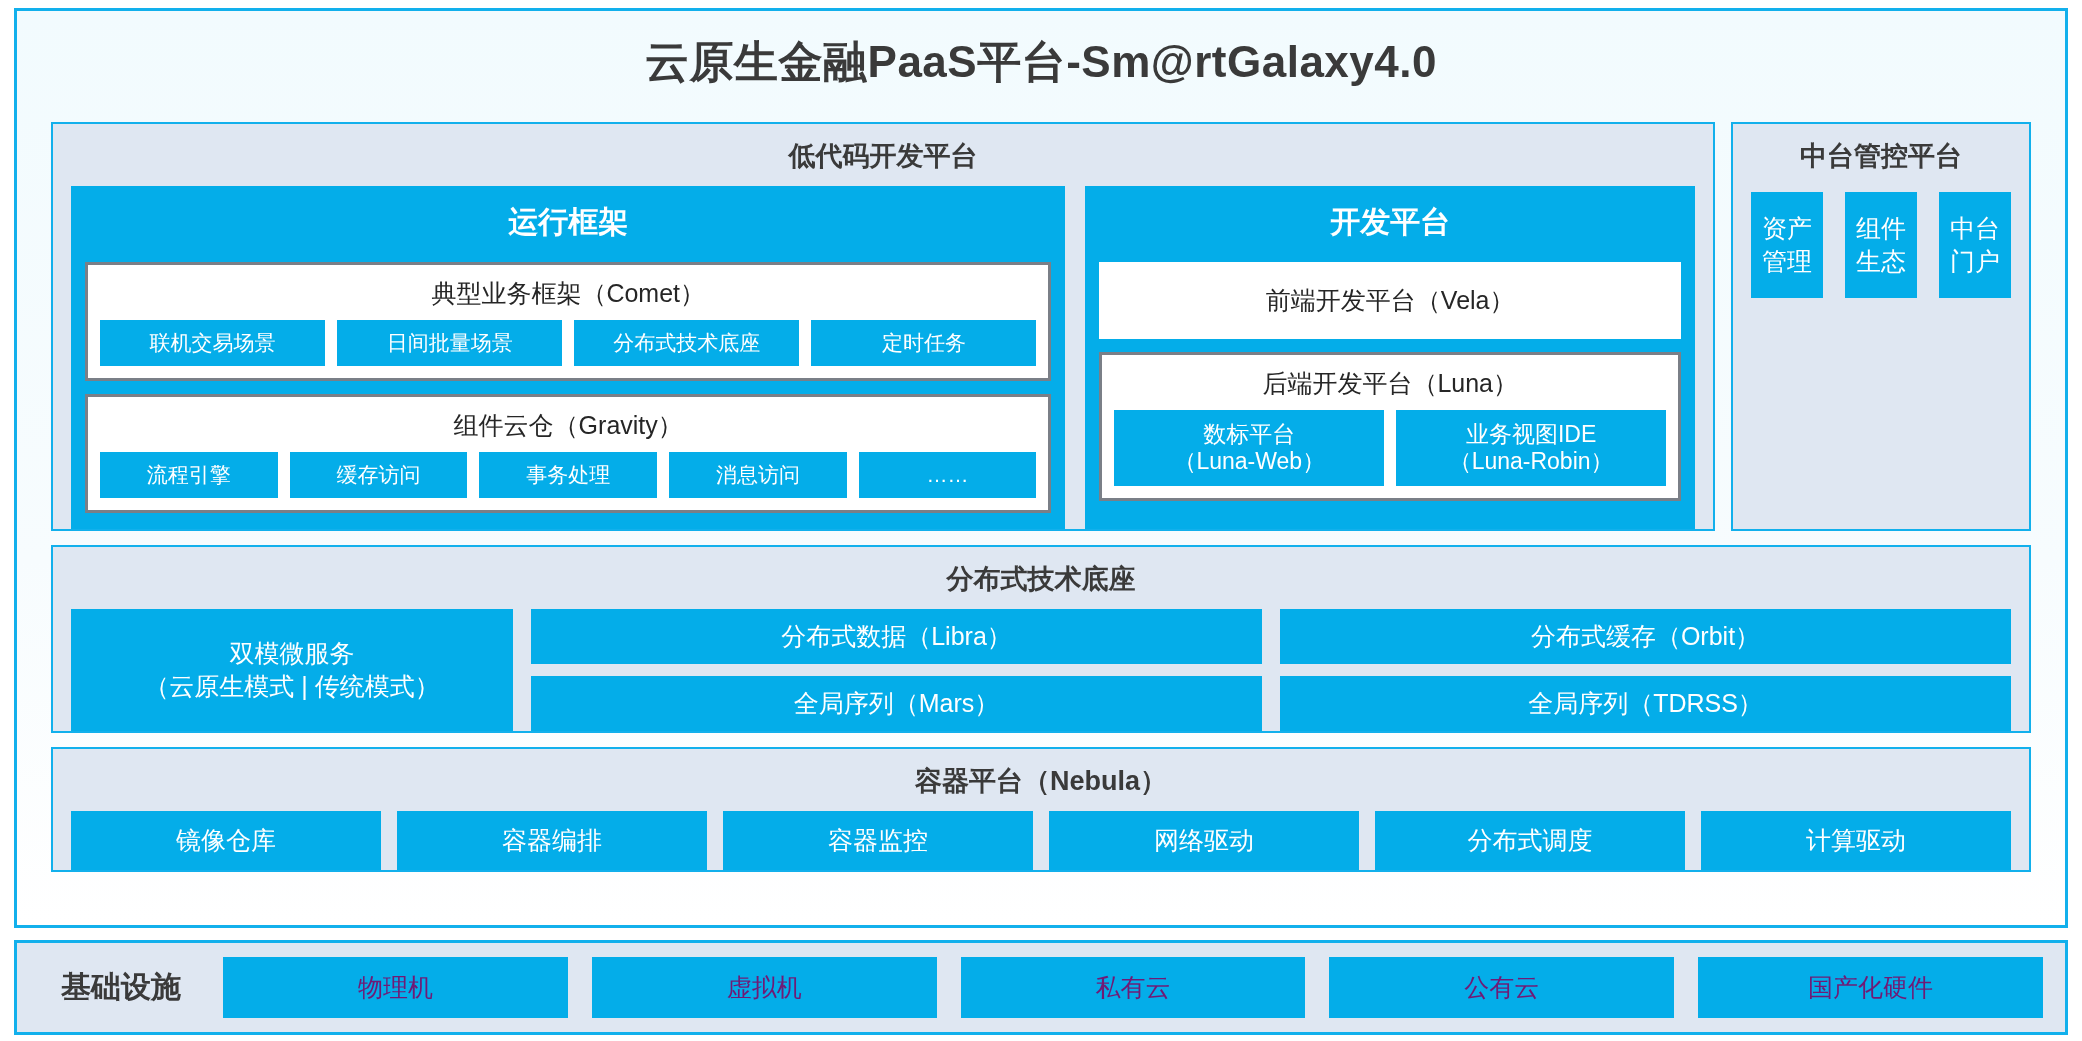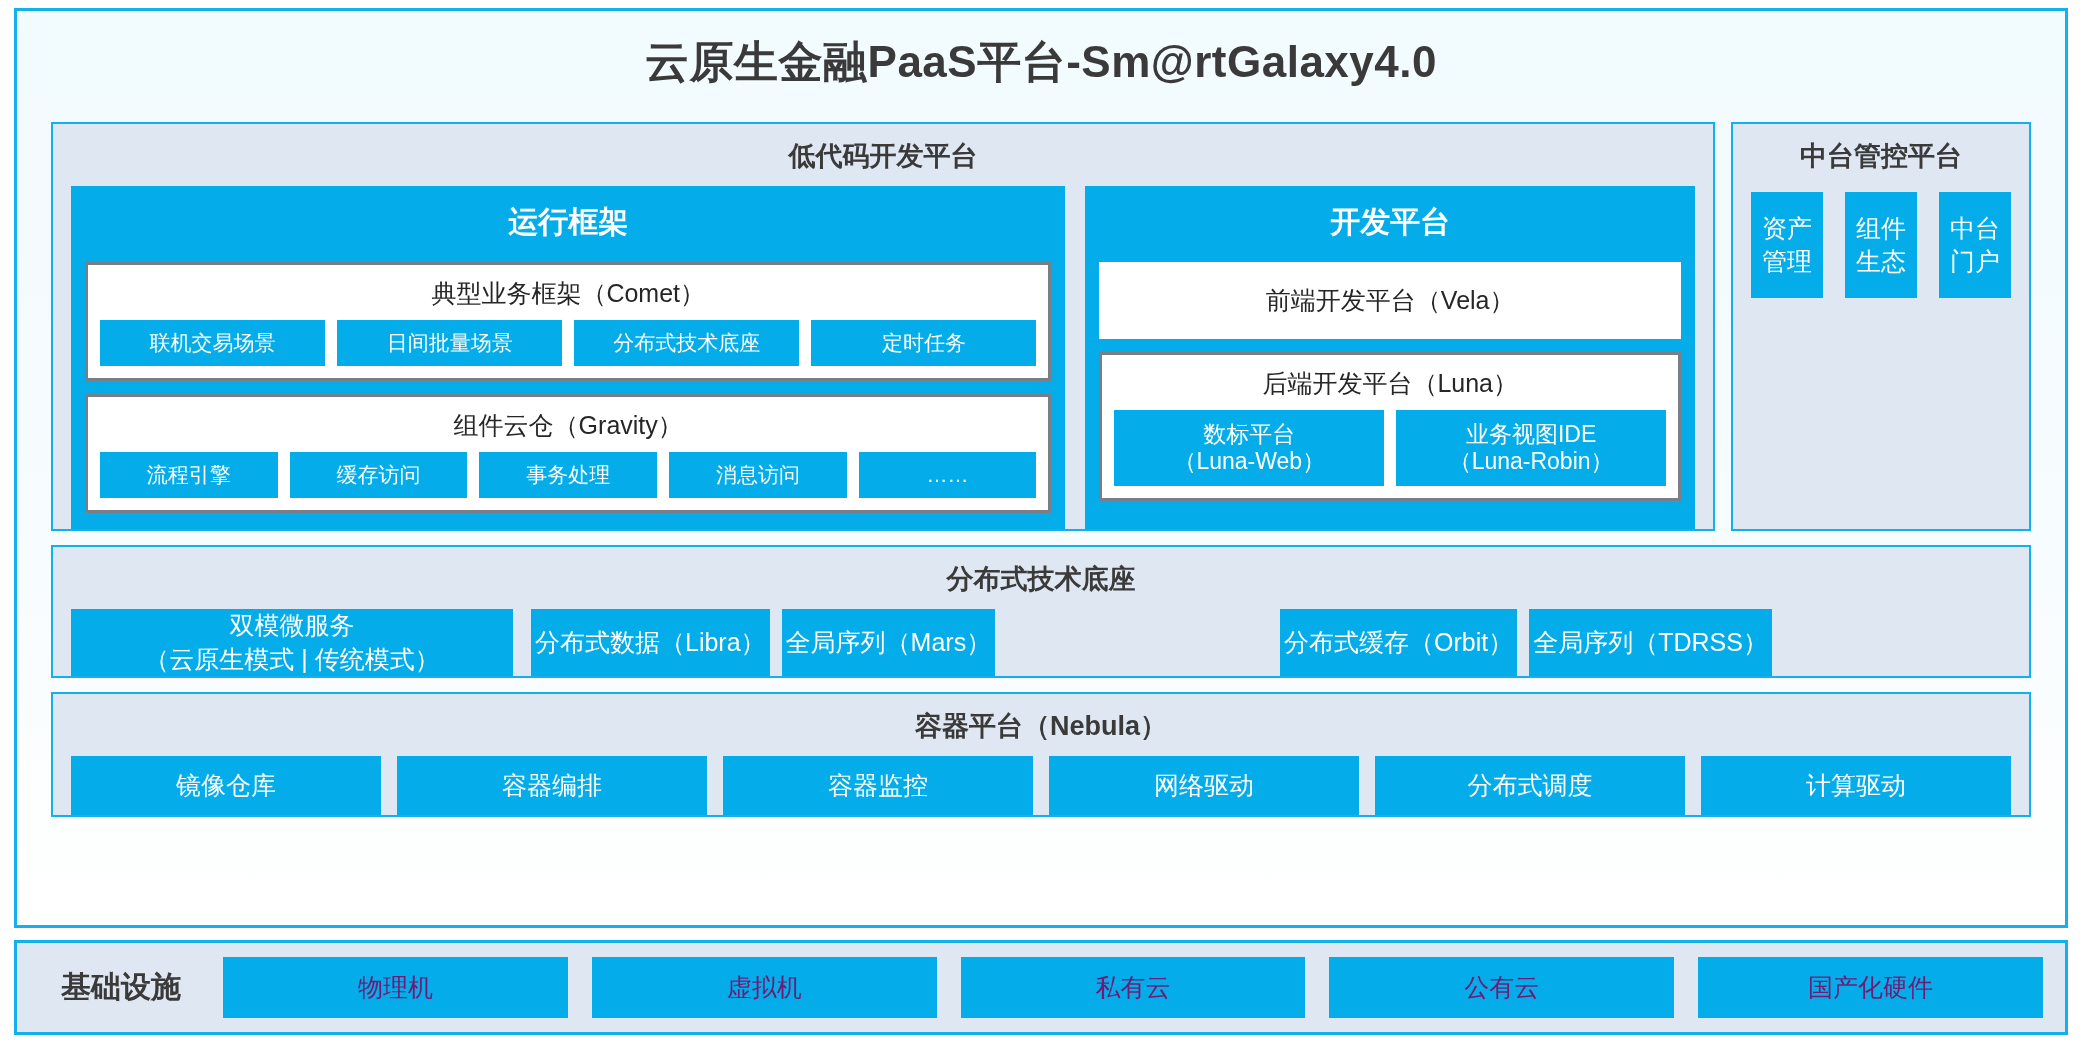--- a/index.html
+++ b/index.html
@@ -117,21 +117,21 @@
 
   
   .dist-body { display: flex; gap: 18px; align-items: stretch; }
   .dist-wide {
     flex: 0 0 442px;
     background: #04ade9; color: #ffffff;
     font-size: 25px; line-height: 1.34;
     display: flex; align-items: center; justify-content: center;
     text-align: center;
   }
-  .dist-col { flex: 1 1 0; display: flex; flex-direction: row; gap: 12px; }
+  .dist-col { flex: 1 1 0; display: flex; flex-direction: column; gap: 12px; justify-content: space-between; }
   .dist-cell {
     background: #04ade9; color: #fff;
     font-size: 25px;
     display: flex; align-items: center; justify-content: center;
     padding: 11px 4px; min-height: 46px;
     text-align: center;
   }
 
   
   .cont-tiles { display: flex; gap: 16px; }

